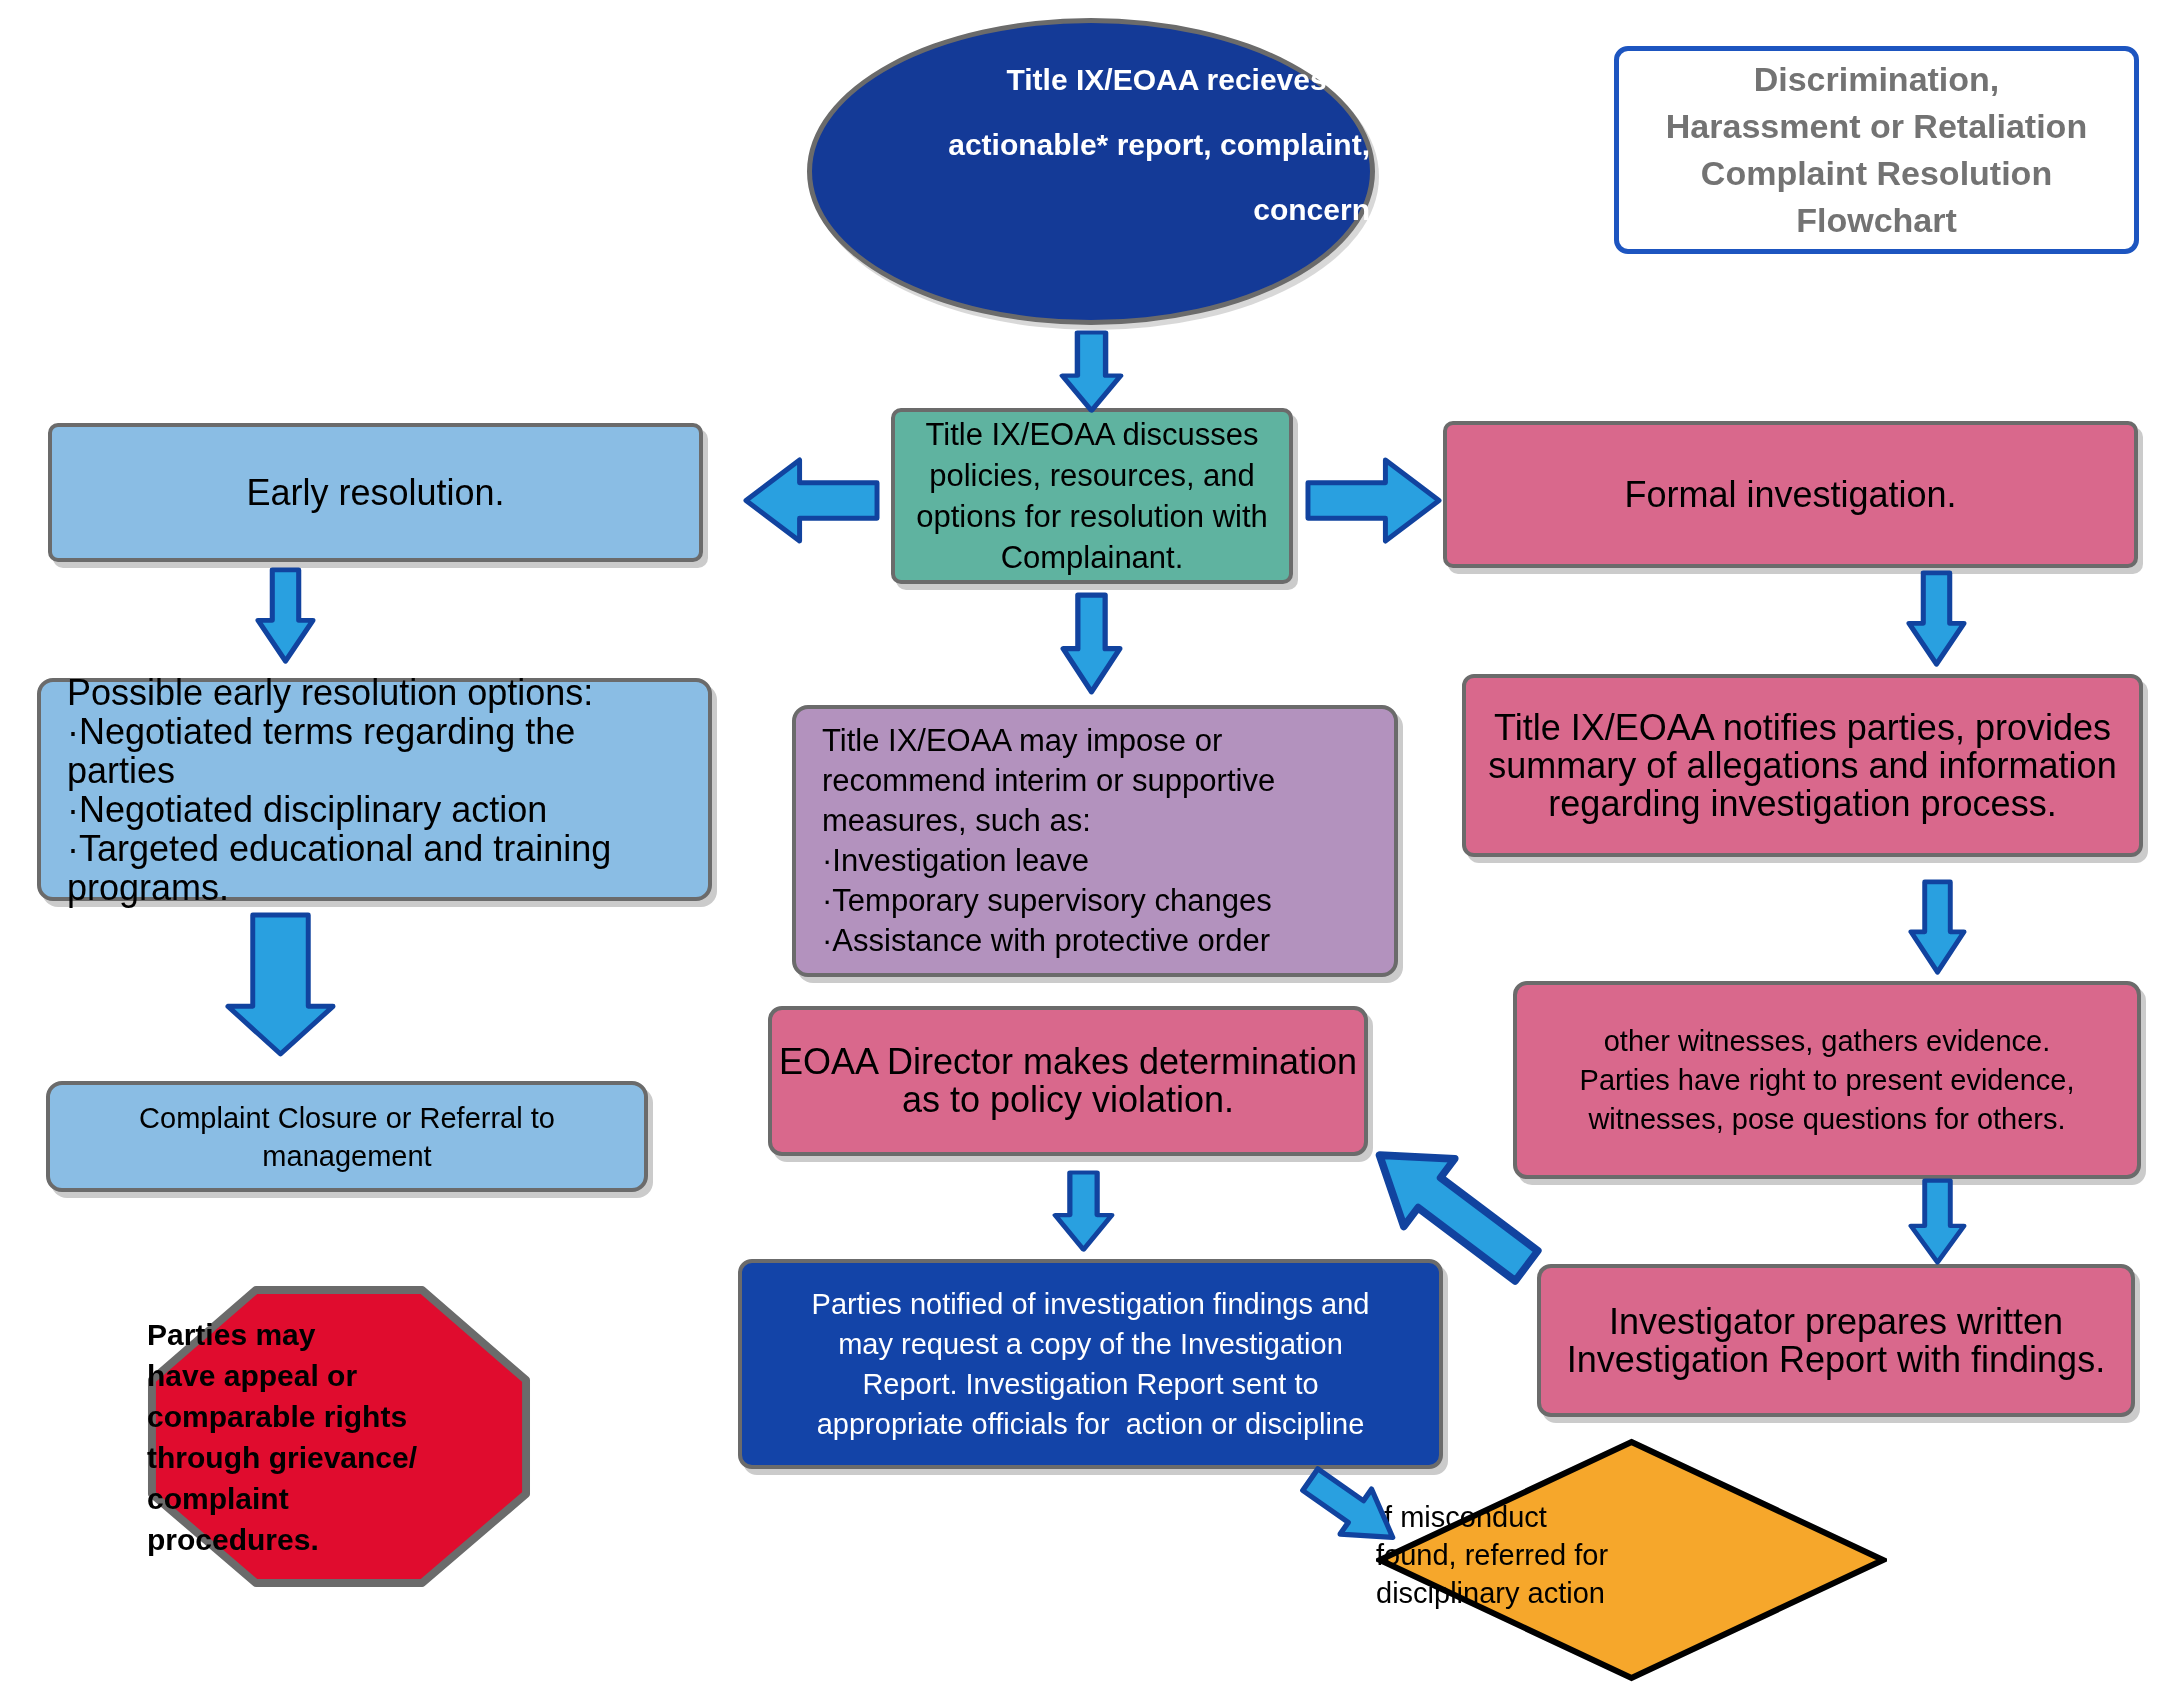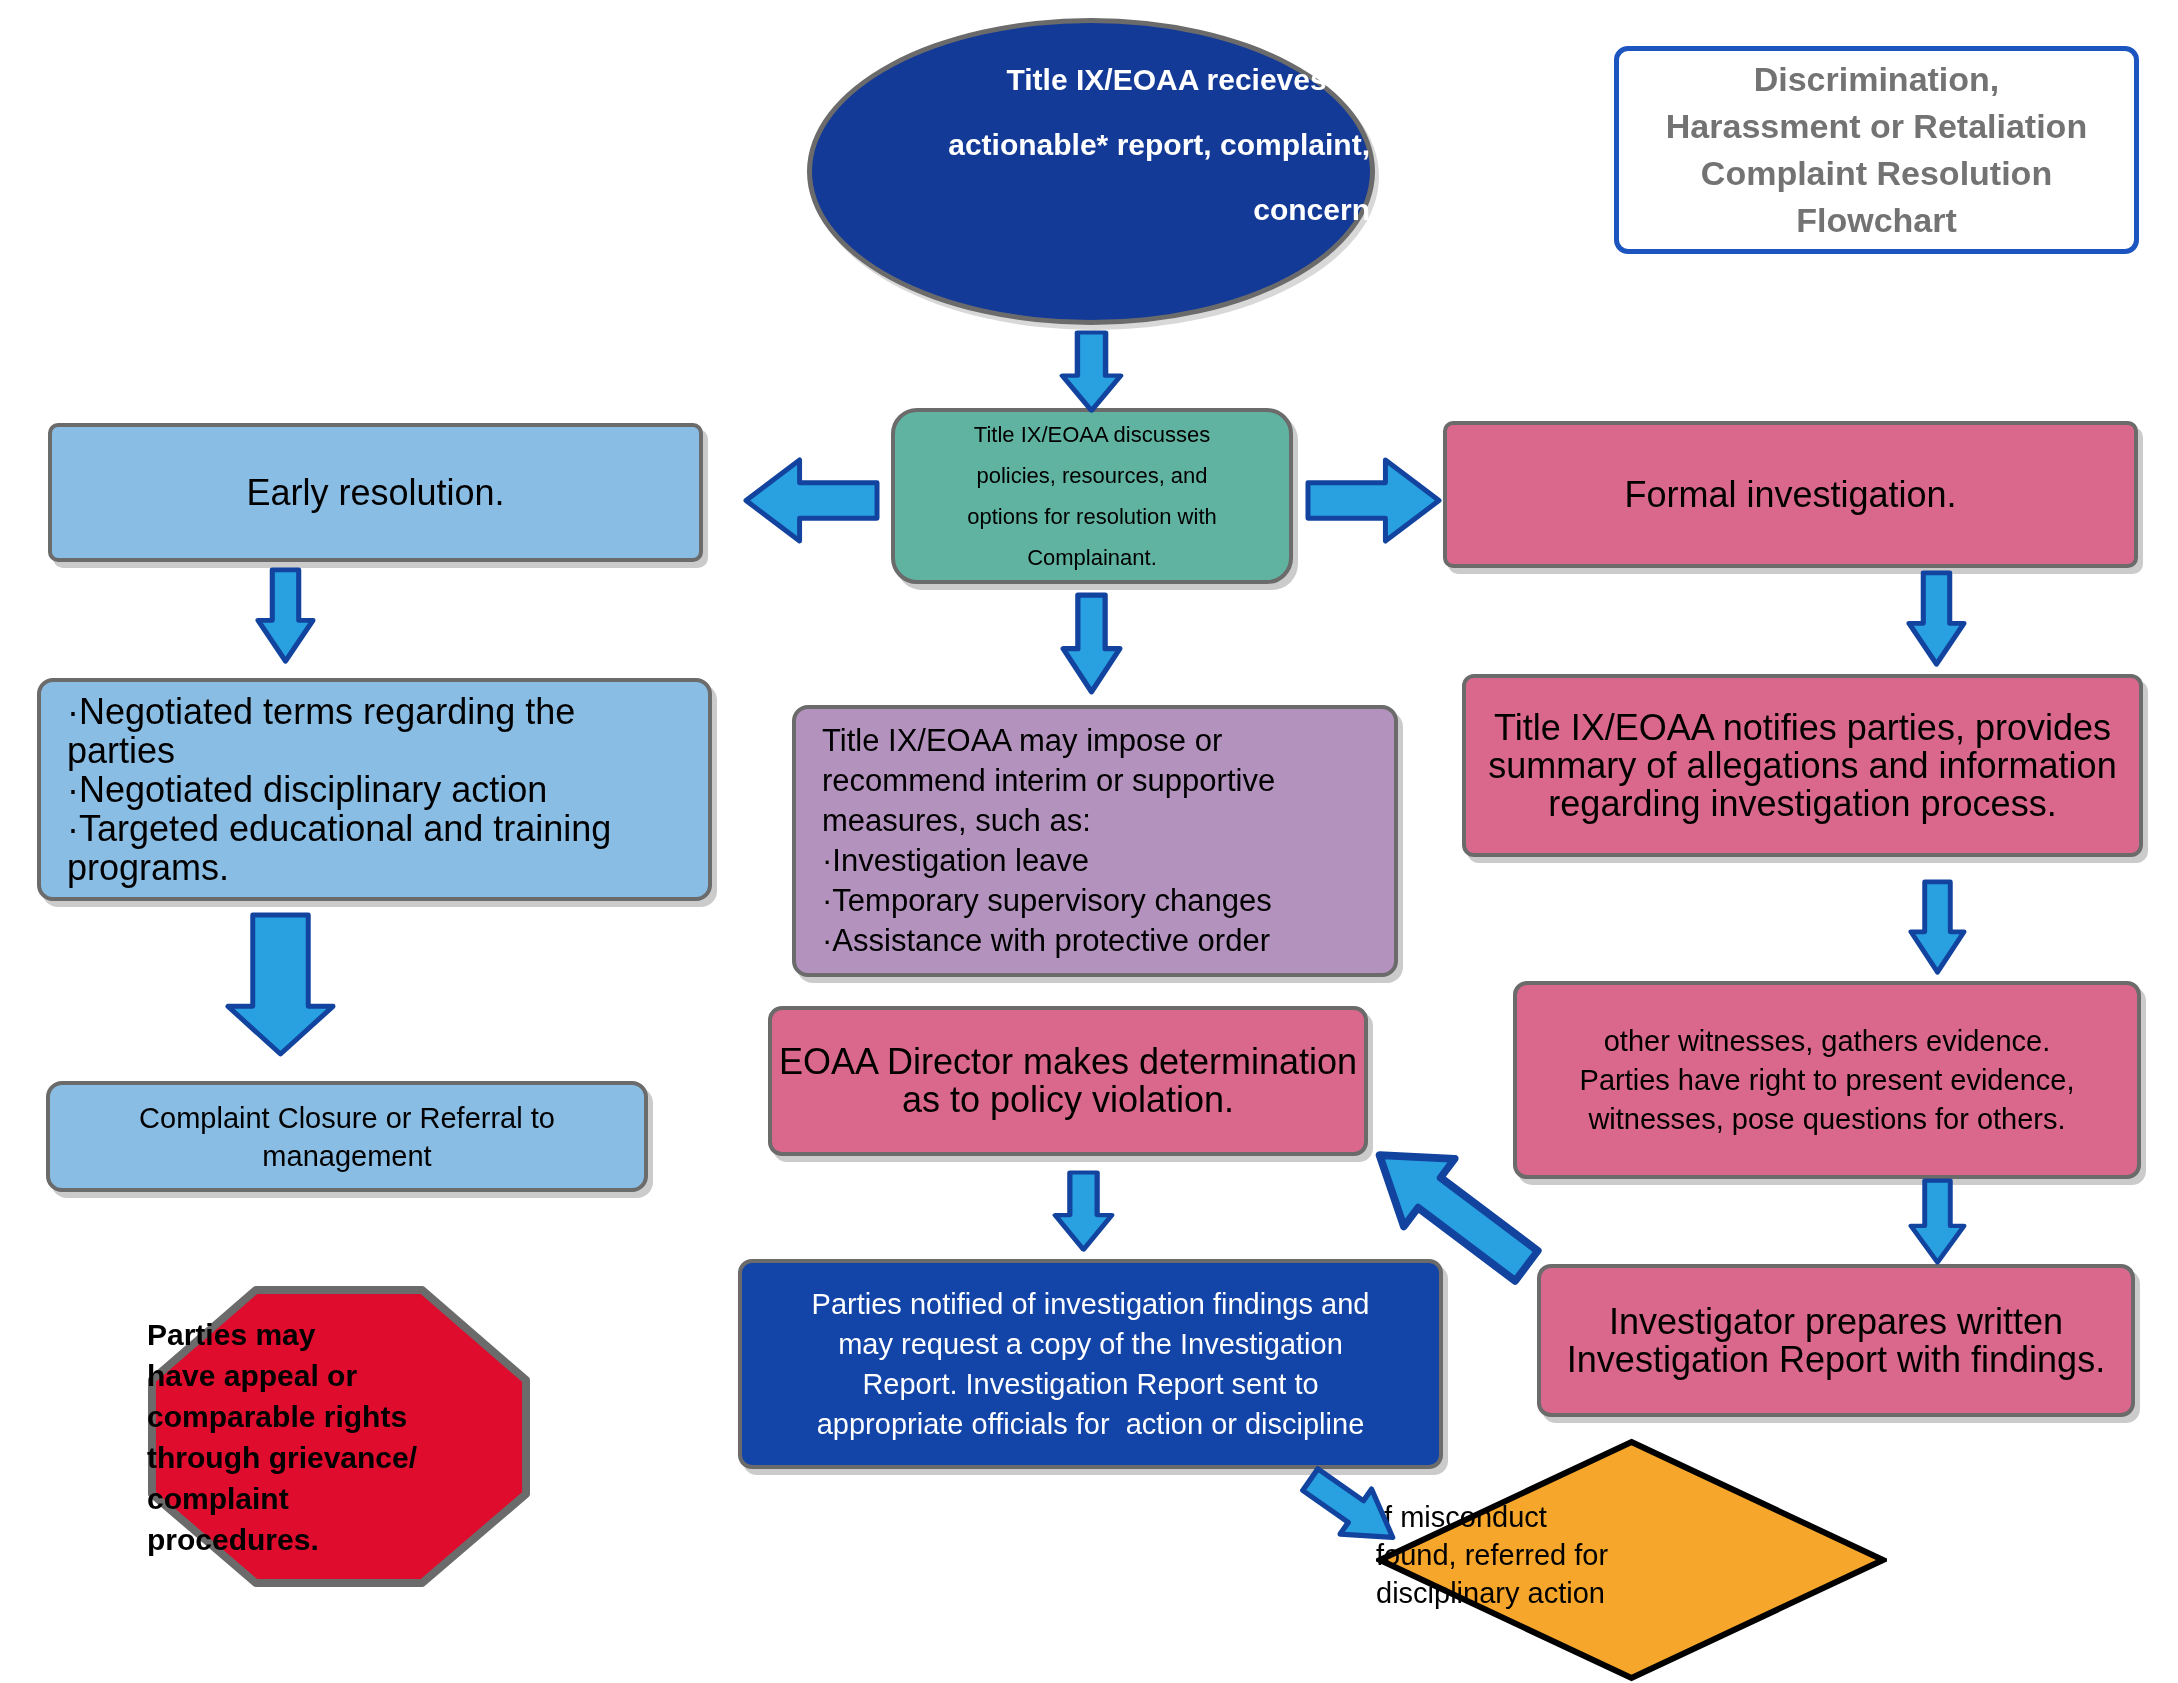--- a/index.html
+++ b/index.html
@@ -25,21 +25,21 @@
     font-size:30px;line-height:41px;
     box-shadow:4px 5px 0 rgba(125,125,125,0.30);
     gap:24px;
   }
   .titlebox{
     left:1614px;top:46px;width:525px;height:208px;background:#ffffff;
     border:5px solid #1d55c0;border-radius:14px;color:#737373;
     font-weight:bold;font-size:34px;line-height:47px;text-align:center;
     box-shadow:none;
   }
-  .teal{left:891px;top:408px;width:402px;height:176px;background:#5fb3a0;border-radius:26px;font-size:22px;line-height:41px;}
+  .teal{left:891px;top:408px;width:402px;height:176px;background:#5fb3a0;border-radius:10px;font-size:31px;line-height:41px;}
   .early{left:48px;top:423px;width:655px;height:139px;background:#8abde4;border-radius:10px;}
   .formal{left:1443px;top:421px;width:695px;height:147px;background:#d9688c;border-radius:10px;}
   .options{left:37px;top:678px;width:675px;height:223px;background:#8abde4;border-radius:16px;line-height:39px;}
   .interim{left:792px;top:705px;width:606px;height:272px;background:#b392be;font-size:31px;line-height:40px;border-radius:16px;}
   .notifies{left:1462px;top:674px;width:681px;height:183px;background:#d9688c;border-radius:12px;}
   .closure{left:46px;top:1081px;width:602px;height:111px;background:#8abde4;font-size:29px;line-height:38px;border-radius:16px;}
   .interviews{left:1513px;top:981px;width:628px;height:198px;background:#d9688c;font-size:29px;line-height:39px;border-radius:14px;}
   .director{left:768px;top:1006px;width:600px;height:150px;background:#d9688c;border-radius:14px;}
   .parties{left:738px;top:1259px;width:705px;height:210px;background:#1344a8;color:#ffffff;font-size:29px;line-height:40px;border-radius:14px;white-space:pre-wrap;}
   .prepares{left:1537px;top:1264px;width:598px;height:153px;background:#d9688c;border-radius:14px;}
@@ -98,20 +98,21 @@
 
   <div class="node early center">
     <div class="ln">Early resolution.</div>
   </div>
 
   <div class="node formal center">
     <div class="ln">Formal investigation.</div>
   </div>
 
   <div class="node options leftalign">
+    <div class="ln">Possible early resolution options:</div>
     <div class="ln">·Negotiated terms regarding the parties</div>
     <div class="ln">·Negotiated disciplinary action</div>
     <div class="ln">·Targeted educational and training</div>
     <div class="ln">programs.</div>
   </div>
 
   <div class="node interim leftalign">
     <div class="ln">Title IX/EOAA may impose or</div>
     <div class="ln">recommend interim or supportive</div>
     <div class="ln">measures, such as:</div>

